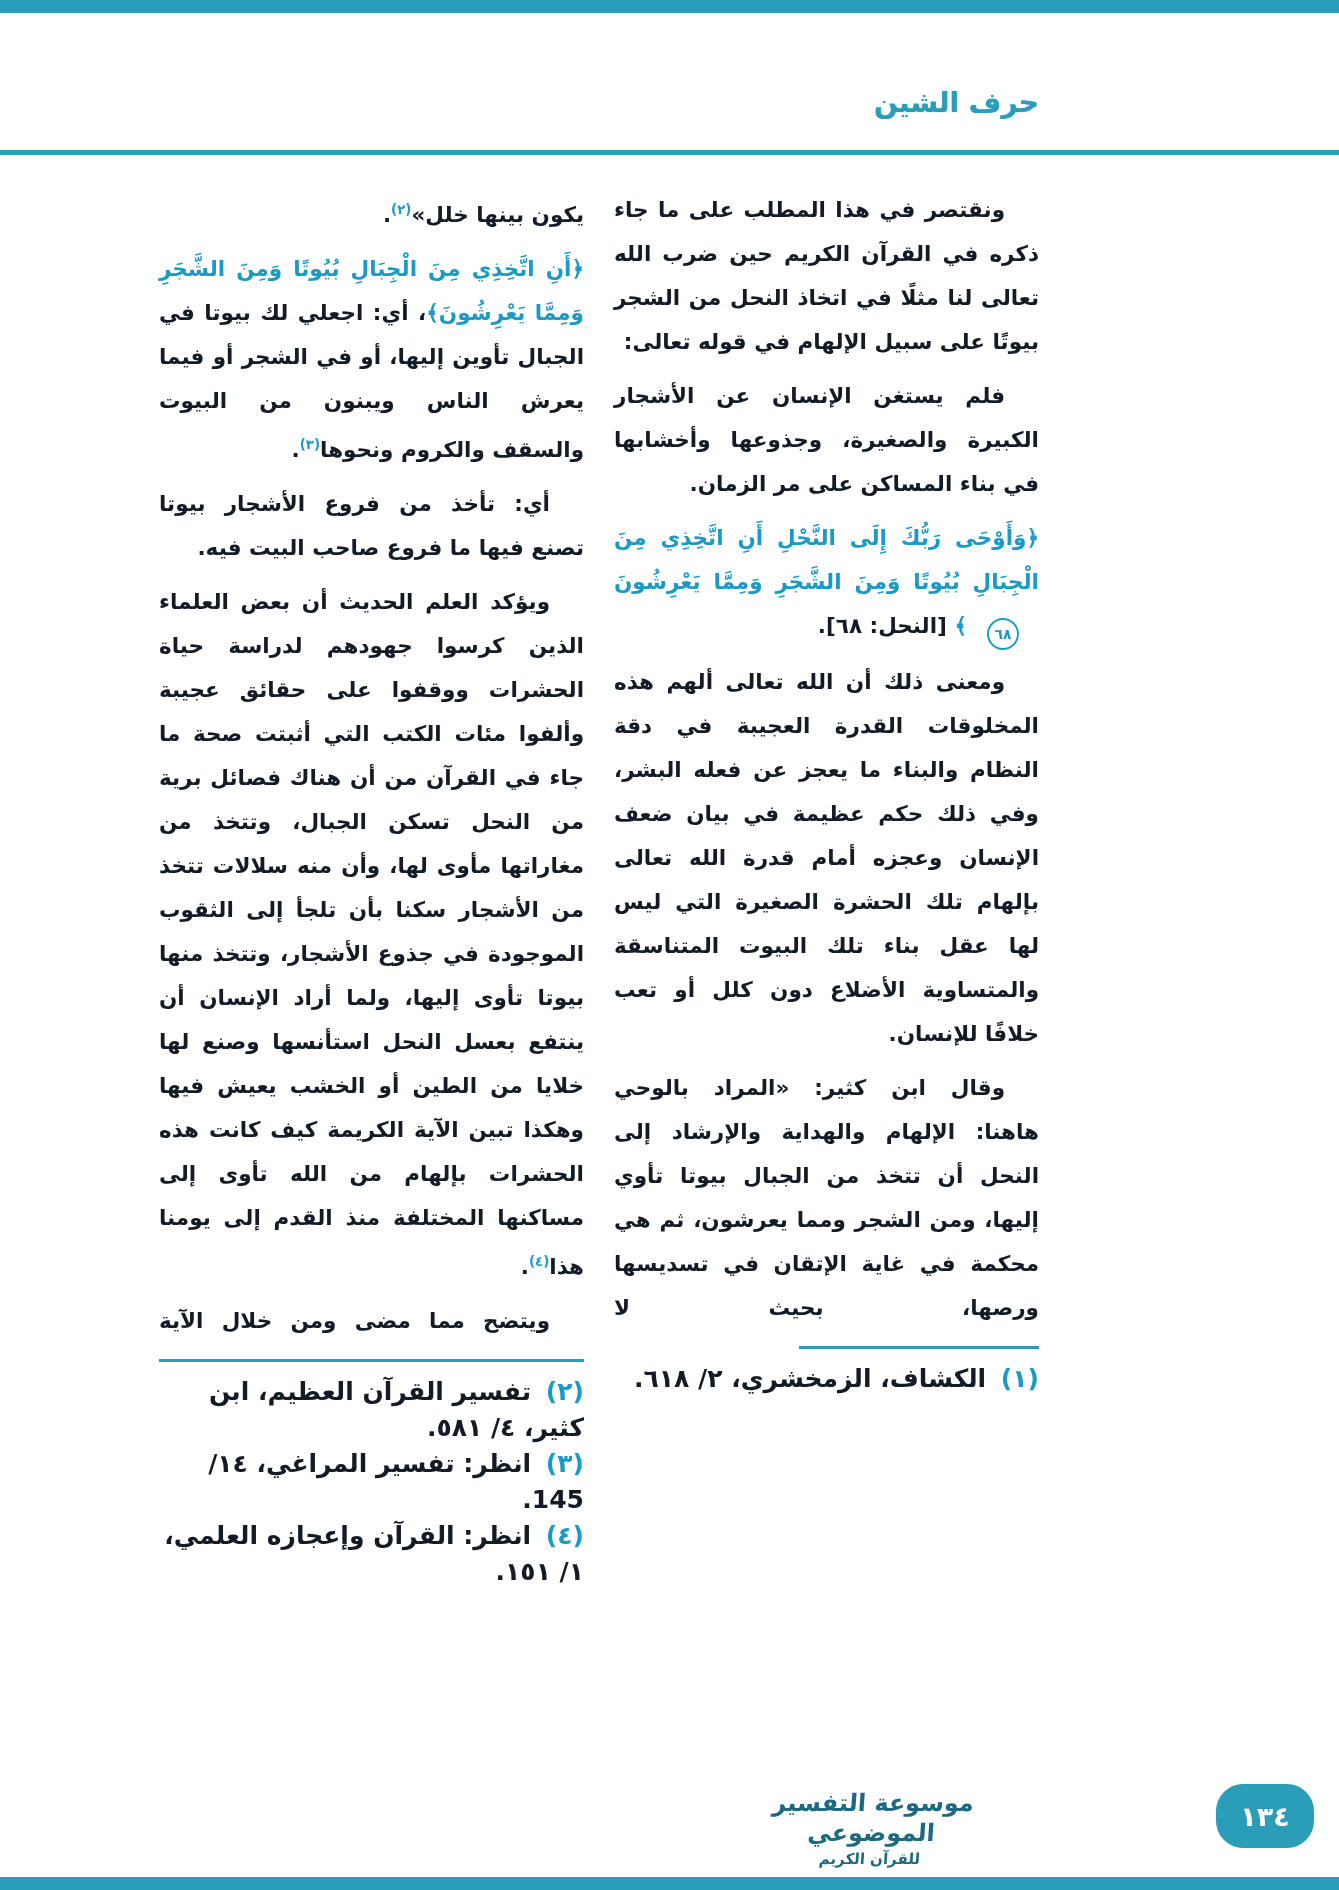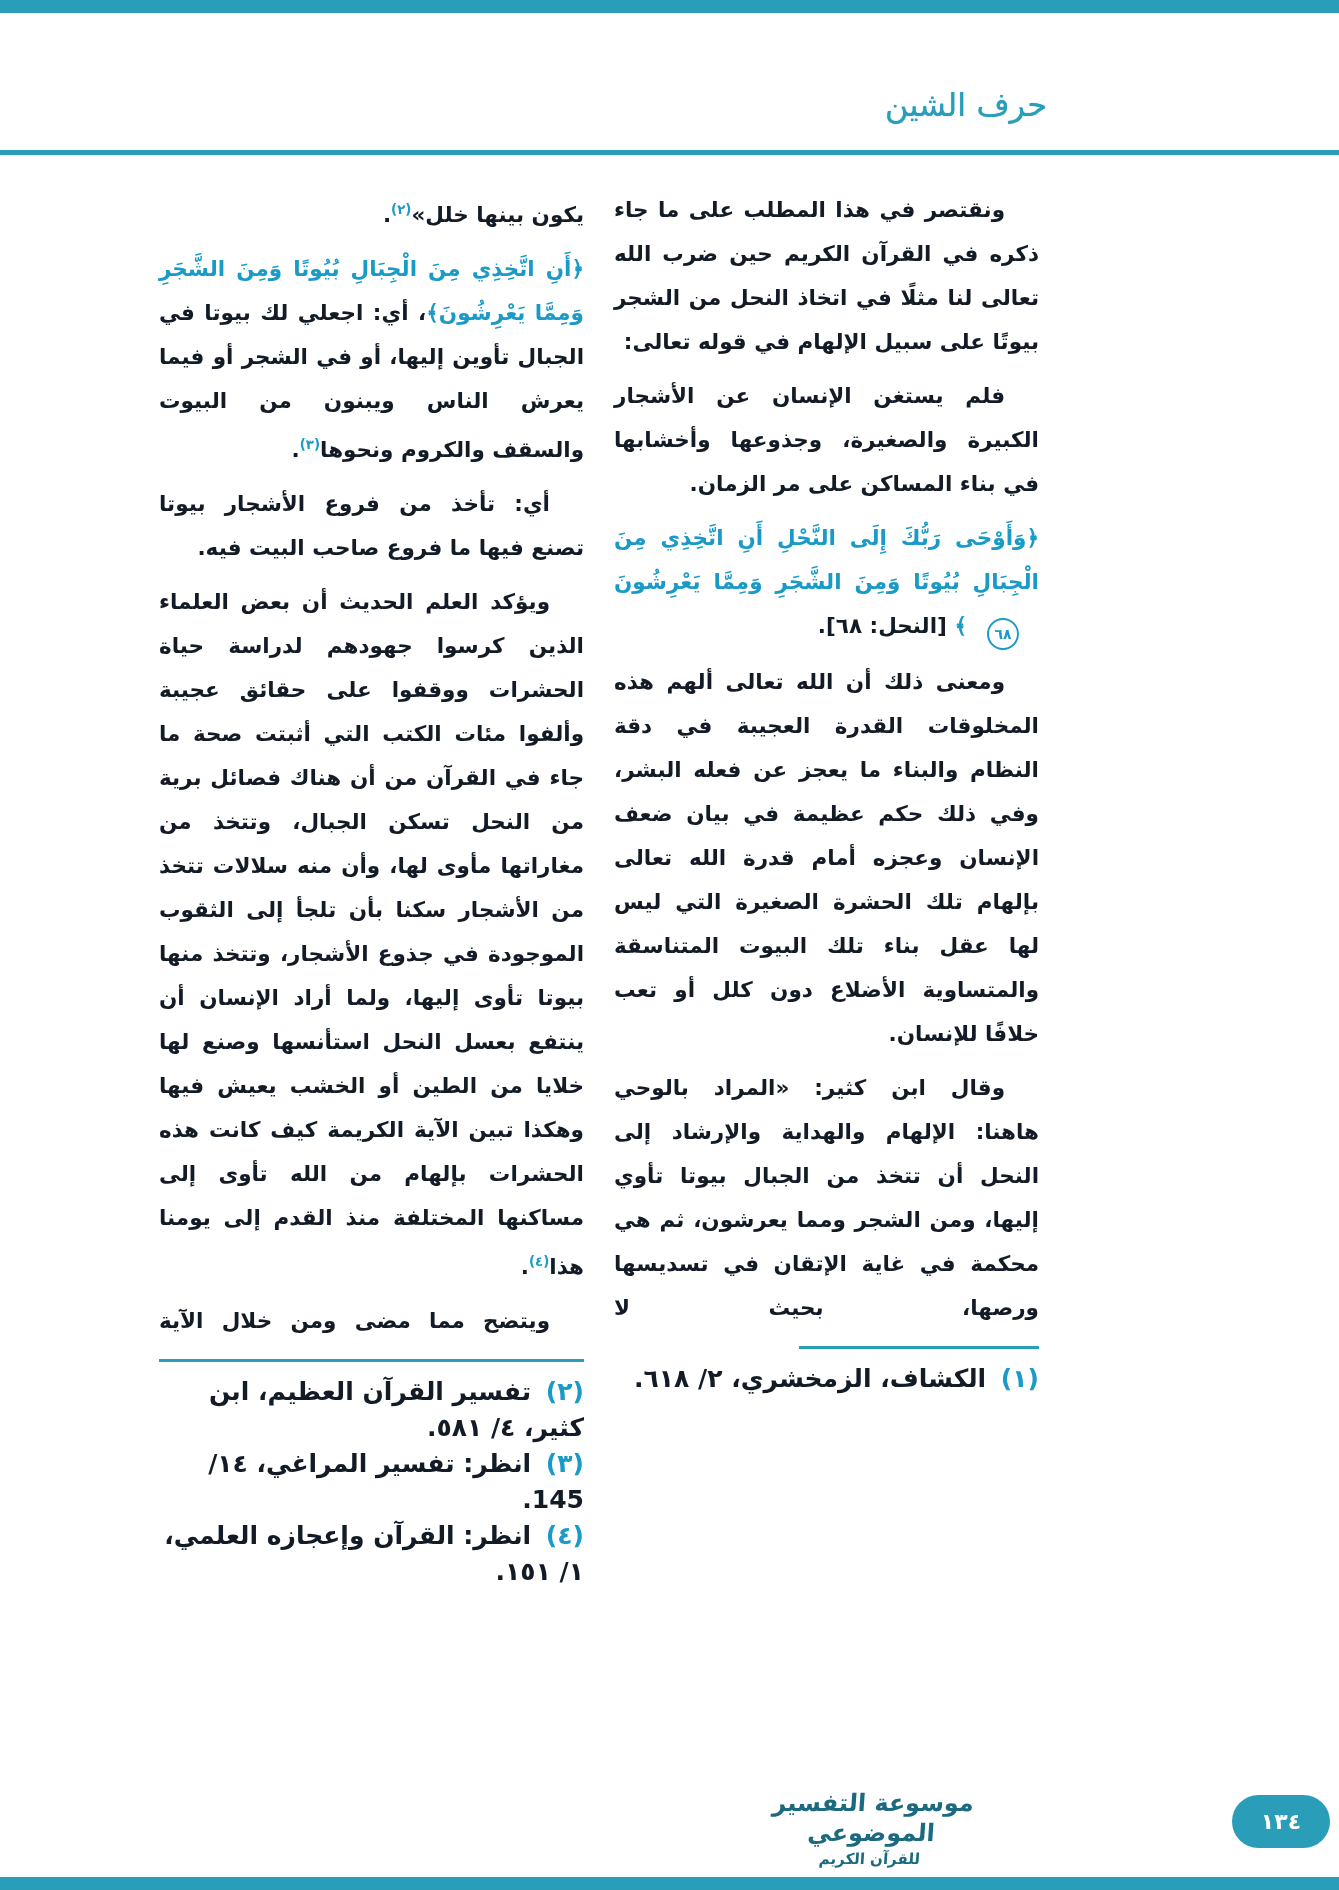--- a/index.html
+++ b/index.html
@@ -15,22 +15,22 @@
     background:#ffffff;
     font-family:"DejaVu Sans", sans-serif;
     direction:rtl;
     overflow:hidden;
   }
   .top-strip{
     position:absolute;top:0;left:0;width:100%;height:13px;
     background:var(--accent);
   }
   .chapter-title{
-    position:absolute;top:86px;right:292px;
-    font-size:32px;font-weight:normal;color:var(--accent);
+    position:absolute;top:86px;right:300px;
+    font-size:28px;font-weight:bold;color:var(--accent);
     letter-spacing:-1px;
     text-shadow:0 0 1px var(--accent);
   }
   .header-rule{
     position:absolute;top:150px;left:0;width:100%;height:5px;
     background:var(--accent);
   }
   .content{
     position:absolute;top:188px;right:300px;width:880px;
     display:flex;gap:30px;
@@ -76,24 +76,24 @@
     background:var(--accent);
   }
   .seal{
     position:absolute;bottom:20px;right:355px;width:225px;
     text-align:center;color:var(--seal);
     transform:skewX(-4deg);
   }
   .seal-l1{font-size:24px;font-weight:bold;letter-spacing:-1px;line-height:30px;}
   .seal-l2{font-size:15px;font-weight:bold;line-height:22px;}
   .page-badge{
-    position:absolute;bottom:42px;right:9px;width:98px;height:53px;
+    position:absolute;bottom:42px;right:25px;width:98px;height:64px;
     background:var(--accent);border-radius:27px;
     display:flex;align-items:center;justify-content:center;
-    color:#ffffff;font-size:22px;font-weight:bold;
+    color:#ffffff;font-size:27px;font-weight:bold;
   }
 </style>
 </head>
 <body>
 
 <div class="page">
 
   <div class="top-strip"></div>
 
   <div class="chapter-title">حرف الشين</div>

